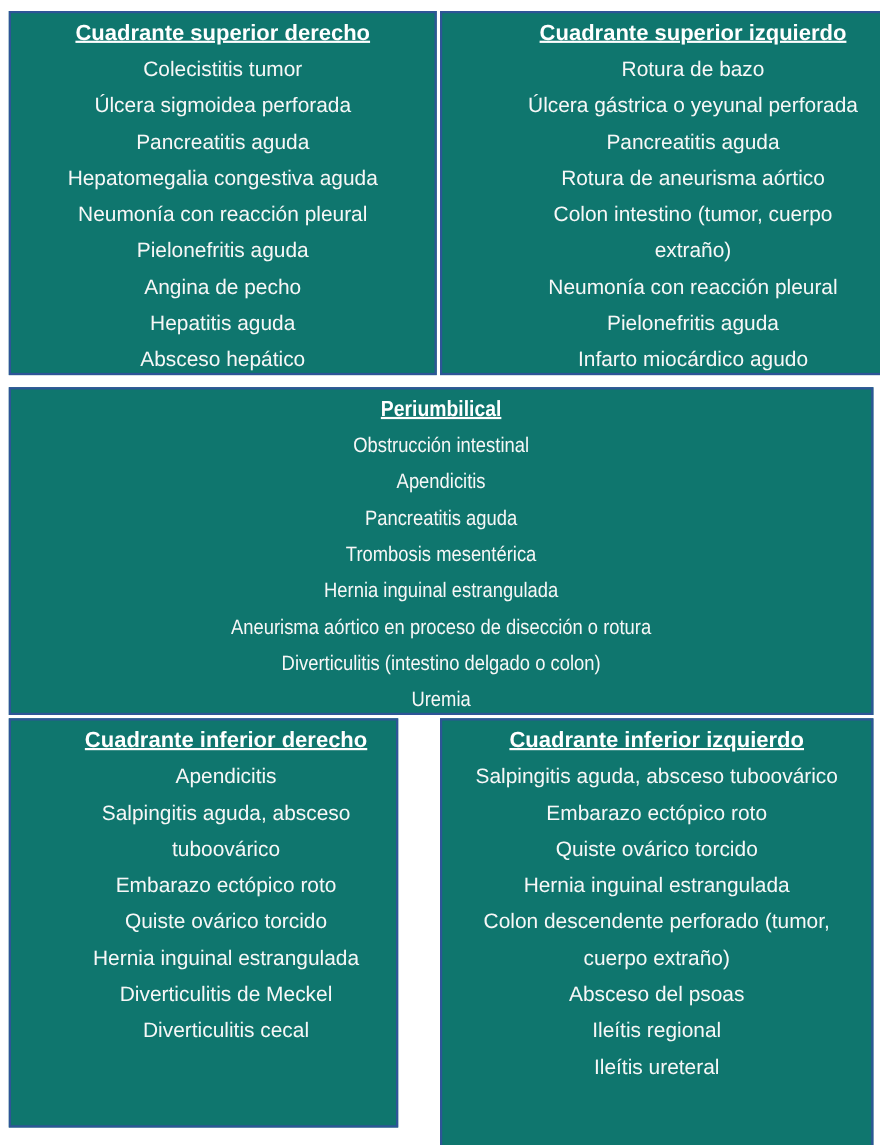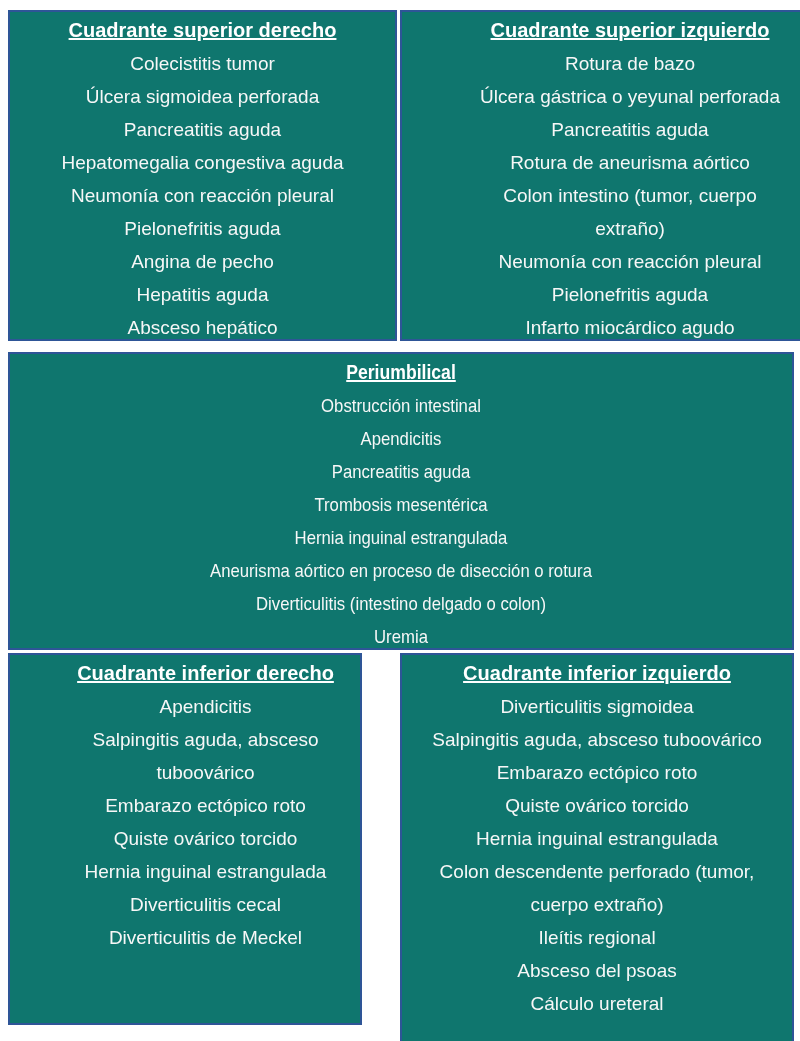--- a/index.html
+++ b/index.html
@@ -96,34 +96,33 @@
   </section>
 
   <section class="box q-inf-der">
     <div class="title">Cuadrante inferior derecho</div>
     <div class="items">
         <div class="item">Apendicitis</div>
         <div class="item">Salpingitis aguda, absceso tuboovárico</div>
         <div class="item">Embarazo ectópico roto</div>
         <div class="item">Quiste ovárico torcido</div>
         <div class="item">Hernia inguinal estrangulada</div>
+        <div class="item">Diverticulitis de Meckel</div>
         <div class="item">Diverticulitis cecal</div>
-        <div class="item">Diverticulitis de Meckel</div>
       </div>
   </section>
 
   <section class="box q-inf-izq">
     <div class="title">Cuadrante inferior izquierdo</div>
     <div class="items">
-        <div class="item">Diverticulitis sigmoidea</div>
         <div class="item">Salpingitis aguda, absceso tuboovárico</div>
         <div class="item">Embarazo ectópico roto</div>
         <div class="item">Quiste ovárico torcido</div>
         <div class="item">Hernia inguinal estrangulada</div>
         <div class="item">Colon descendente perforado (tumor,
 cuerpo extraño)</div>
+        <div class="item">Absceso del psoas</div>
         <div class="item">Ileítis regional</div>
-        <div class="item">Absceso del psoas</div>
-        <div class="item">Cálculo ureteral</div>
+        <div class="item">Ileítis ureteral</div>
       </div>
   </section>
 
 </div>
 
 </body></html>

